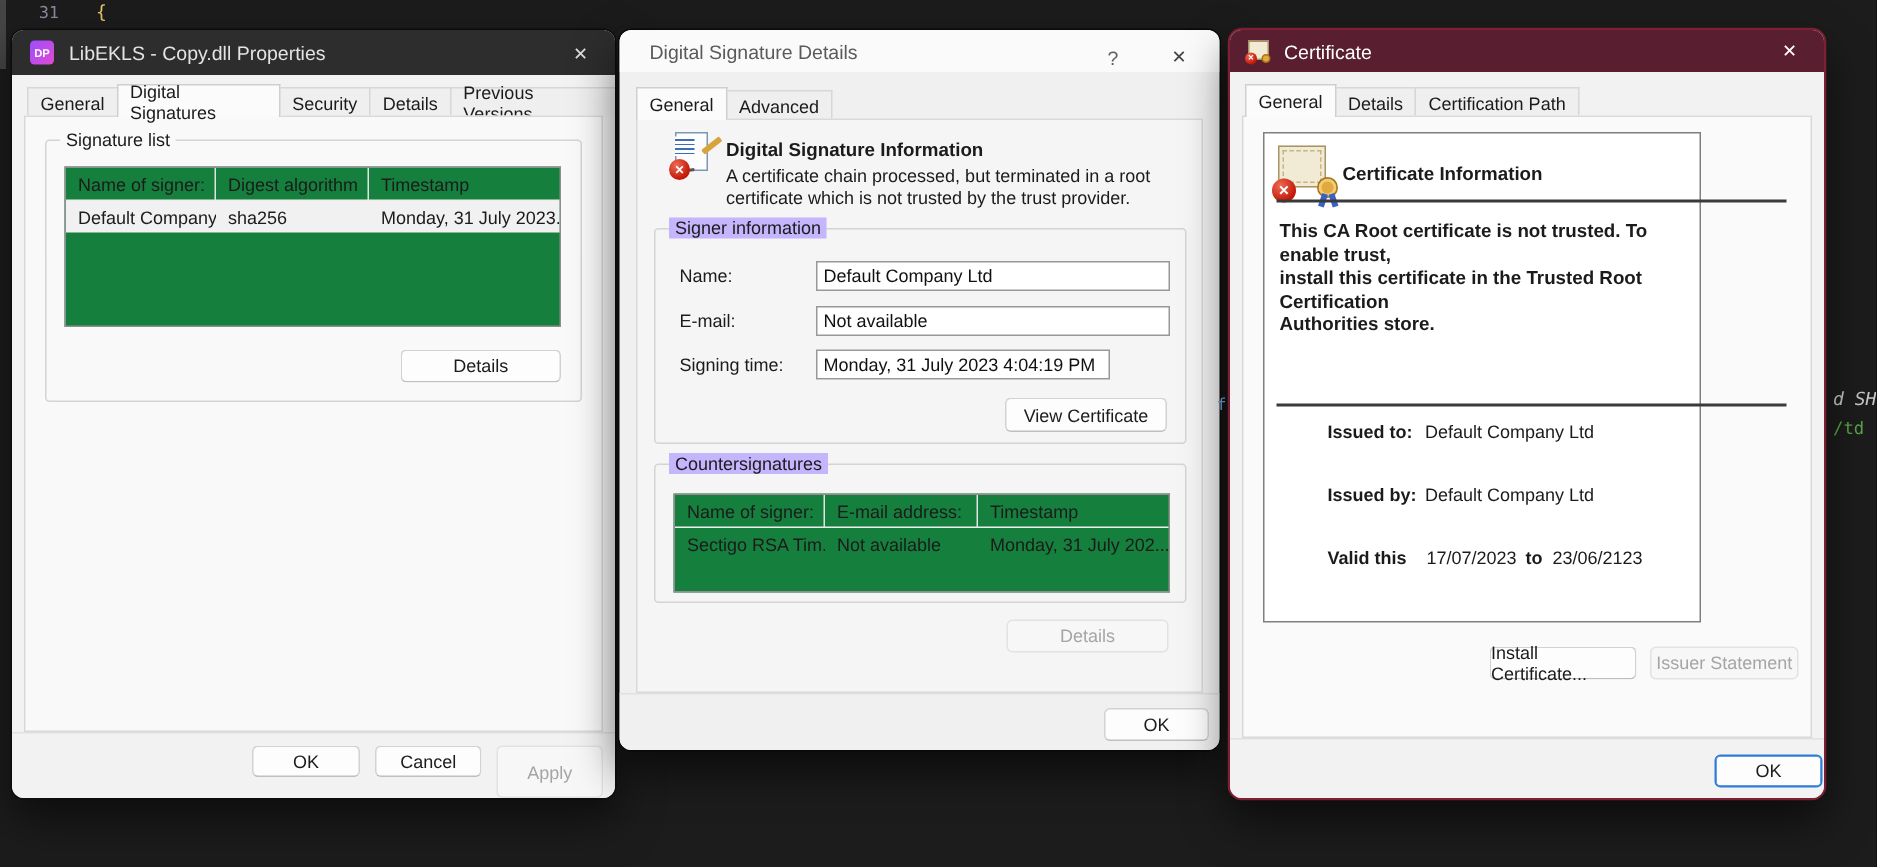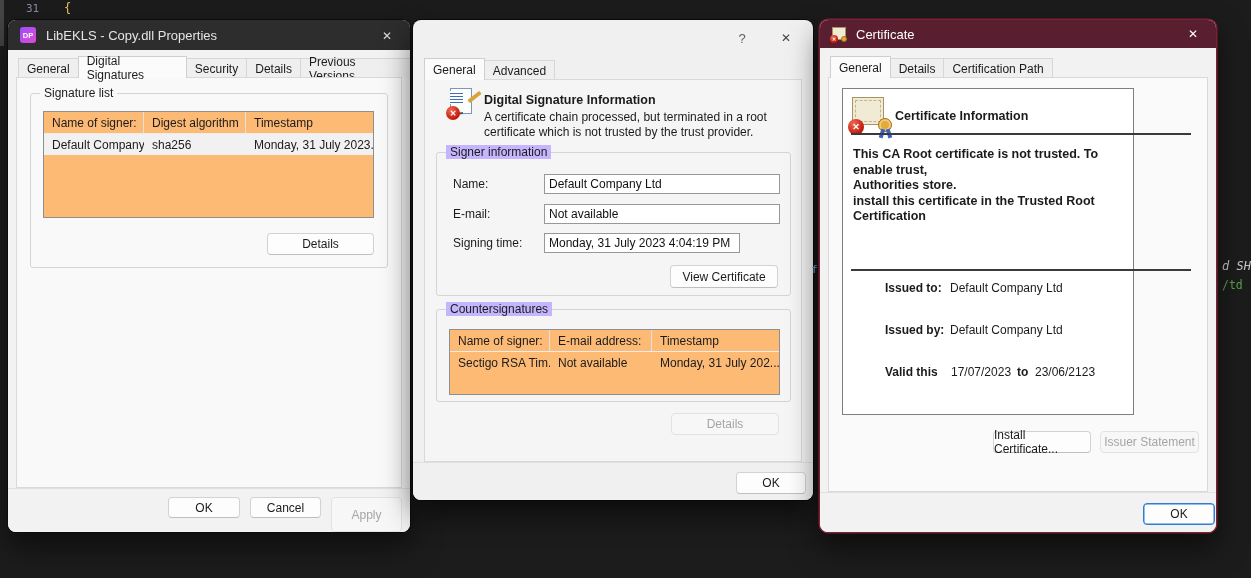--- a/index.html
+++ b/index.html
@@ -47,21 +47,21 @@
 
   .footer{ position:absolute; left:0; right:0; bottom:0; border-top:1px solid #e0e0e0; }
   .footer1{ height:44px; background:#f2f2f2; }
   .footer2{ height:38px; background:#f0f0f0; }
   .footer3{ height:40px; background:#f2f2f2; }
 
   .group{ position:absolute; border:1px solid #d4d4d4; border-radius:3px; }
   .legend{ position:absolute; top:-8px; left:9px; padding:0 4px; font-size:12px; color:#1b1b1b; }
   .legend-p1{ background:#f9f9f9; } .legend-p2{ background:#c4b5fd; }
 
-  .lv{ position:absolute; background:#fdba74; border:1px solid #8f8f8f; }
+  .lv{ position:absolute; background:#15803d; border:1px solid #8f8f8f; }
   .hrow{ display:flex; height:22px; }
   .hcell{ display:flex; align-items:center; padding-left:8px; border-right:1px solid #e2e2e2; border-bottom:1px solid #ededed; overflow:hidden; white-space:nowrap; }
   .hcell:last-child{ border-right:none; }
   .drow{ display:flex; height:21px; }
   .dcell{ display:flex; align-items:center; padding-left:8px; overflow:hidden; white-space:nowrap; }
   .rowhl{ background:#f1f1f1; }
 
   .btn{ position:absolute; display:flex; align-items:center; justify-content:center; background:#fdfdfd;
         border:1px solid #d2d2d2; border-bottom-color:#bfbfbf; border-radius:4px; font-size:12px; color:#1b1b1b; cursor:default; }
   .btn.dis{ color:#a5a5a5; background:#f7f7f7; border-color:#e2e2e2; }
@@ -164,20 +164,23 @@
 
     <div class="btn" style="left:259px;top:213px;width:107px;height:22px;">Details</div>
 
     <div class="footer footer1"></div>
     <div class="btn" style="left:160px;top:477px;width:72px;height:21px;">OK</div>
     <div class="btn" style="left:242px;top:477px;width:71px;height:21px;">Cancel</div>
     <div class="btn dis" style="left:323px;top:477px;width:71px;height:35px;">Apply</div>
   </section>
 
   <section class="dlg dlg2">
+    <header class="tb tb2">
+      <span>Digital Signature Details</span>
+    </header>
     <div class="capbtn" style="right:52px;top:4px;color:#5f5f5f;font-size:13px;">
       <span>?</span>
     </div>
     <div class="capbtn" style="right:8px;top:4px;color:#444;">
       <span>✕</span>
     </div>
 
     <div class="tabs" style="left:11px;top:38px;">
       <div class="tab active">General</div>
       <div class="tab">Advanced</div>
@@ -260,22 +263,22 @@
         <div class="certi-seal"></div>
         <div class="certi-rib rib1"></div>
           <div class="certi-rib rib2"></div>
         <div class="badge"></div>
       </div>
       <div class="abs b" style="left:52px;top:20px;font-size:12.5px;">Certificate Information</div>
       <div class="hline" style="left:8px;top:44px;width:340px;height:2px;"></div>
 
       <div class="abs b" style="left:10px;top:58px;line-height:15.5px;font-size:12.5px;">
         <div>This CA Root certificate is not trusted. To enable trust,</div>
+        <div>install this certificate in the Trusted Root Certification</div>
         <div>Authorities store.</div>
-        <div>install this certificate in the Trusted Root Certification</div>
       </div>
 
       <div class="hline" style="left:8px;top:180px;width:340px;height:1.5px;"></div>
 
       <span class="abs b" style="left:42px;top:192px;">Issued to:</span>
       <span class="abs" style="left:107px;top:192px;">Default Company Ltd</span>
 
       <span class="abs b" style="left:42px;top:234px;">Issued by:</span>
       <span class="abs" style="left:107px;top:234px;">Default Company Ltd</span>
 

